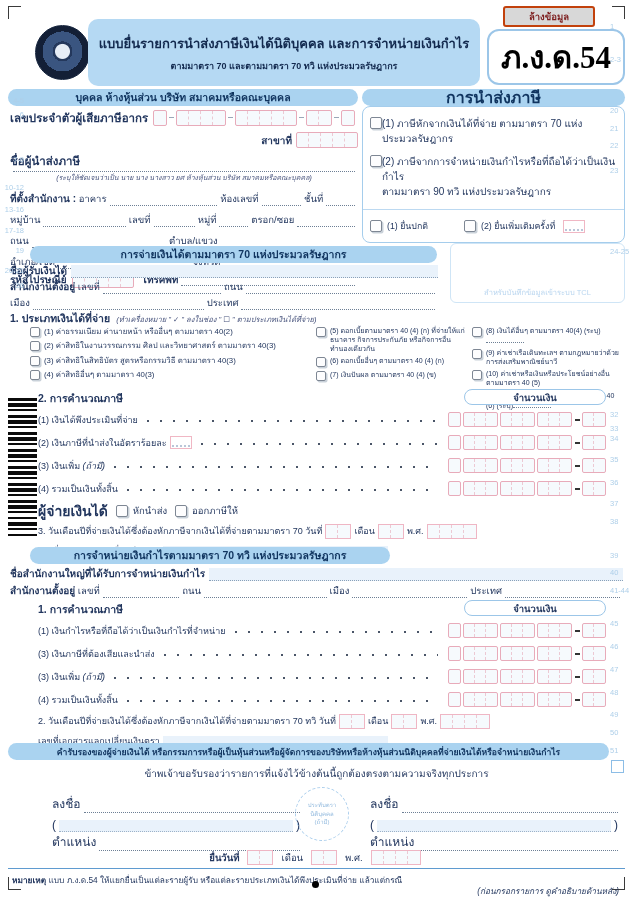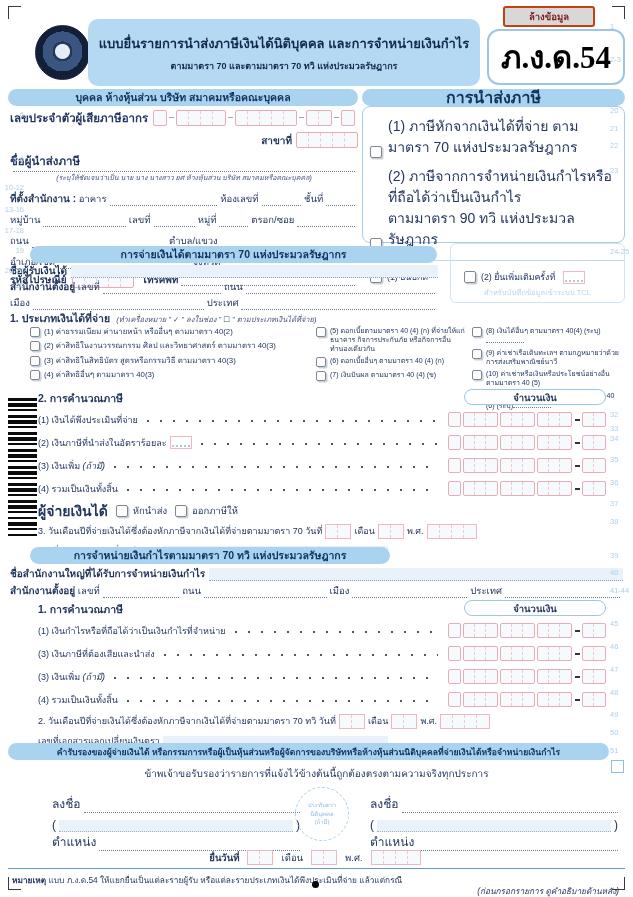--- a/index.html
+++ b/index.html
@@ -68,21 +68,21 @@
   .prow { display:flex; align-items:flex-end; height:21px; font-size:9.5px; }
   #tin-row { align-items:center; height:23px; }
   #tin-row .lbl { font-size:11.5px; font-weight:bold; margin-right:5px; }
   #name-row { align-items:center; height:22px; }
   #name-row .lbl { font-size:11.5px; font-weight:bold;margin-top:41px; }
   .note-row { text-align:center; font-size:7px; font-style:italic; color:#44507a; height:13px; }
 
   
   #remit-box { left:362px; top:106px; width:263px; height:137px; border:1.5px solid #a5cdec; border-radius:8px;
                padding:9px 7px 0 7px; }
-  .opt { display:flex; gap:6px; font-size:14px; margin-bottom:8px; align-items:flex-end; line-height:1.5; }
+  .opt { display:flex; font-size:10px; margin-bottom:8px; align-items:flex-start; line-height:1.5; }
   .opt .cb { margin-top:1px; }
   .rb-div { border-top:1px solid #bcd9f1; margin:10px -7px 9px -7px; }
   #filing-row { display:flex; gap:8px; font-size:8.8px; align-items:center; }
   #filing-row .seg { display:flex; gap:5px; align-items:center; }
   #tcl-box { left:450px; top:243px; width:175px; height:60px; border:1px solid #cfe5f6; border-radius:6px;
              display:flex; align-items:flex-end; justify-content:center; }
   #tcl-box span { font-size:7.5px; color:#b8d5ef; padding-bottom:4px; }
 
   
   #pay70-rows { left:10px; top:262px; width:428px; }

